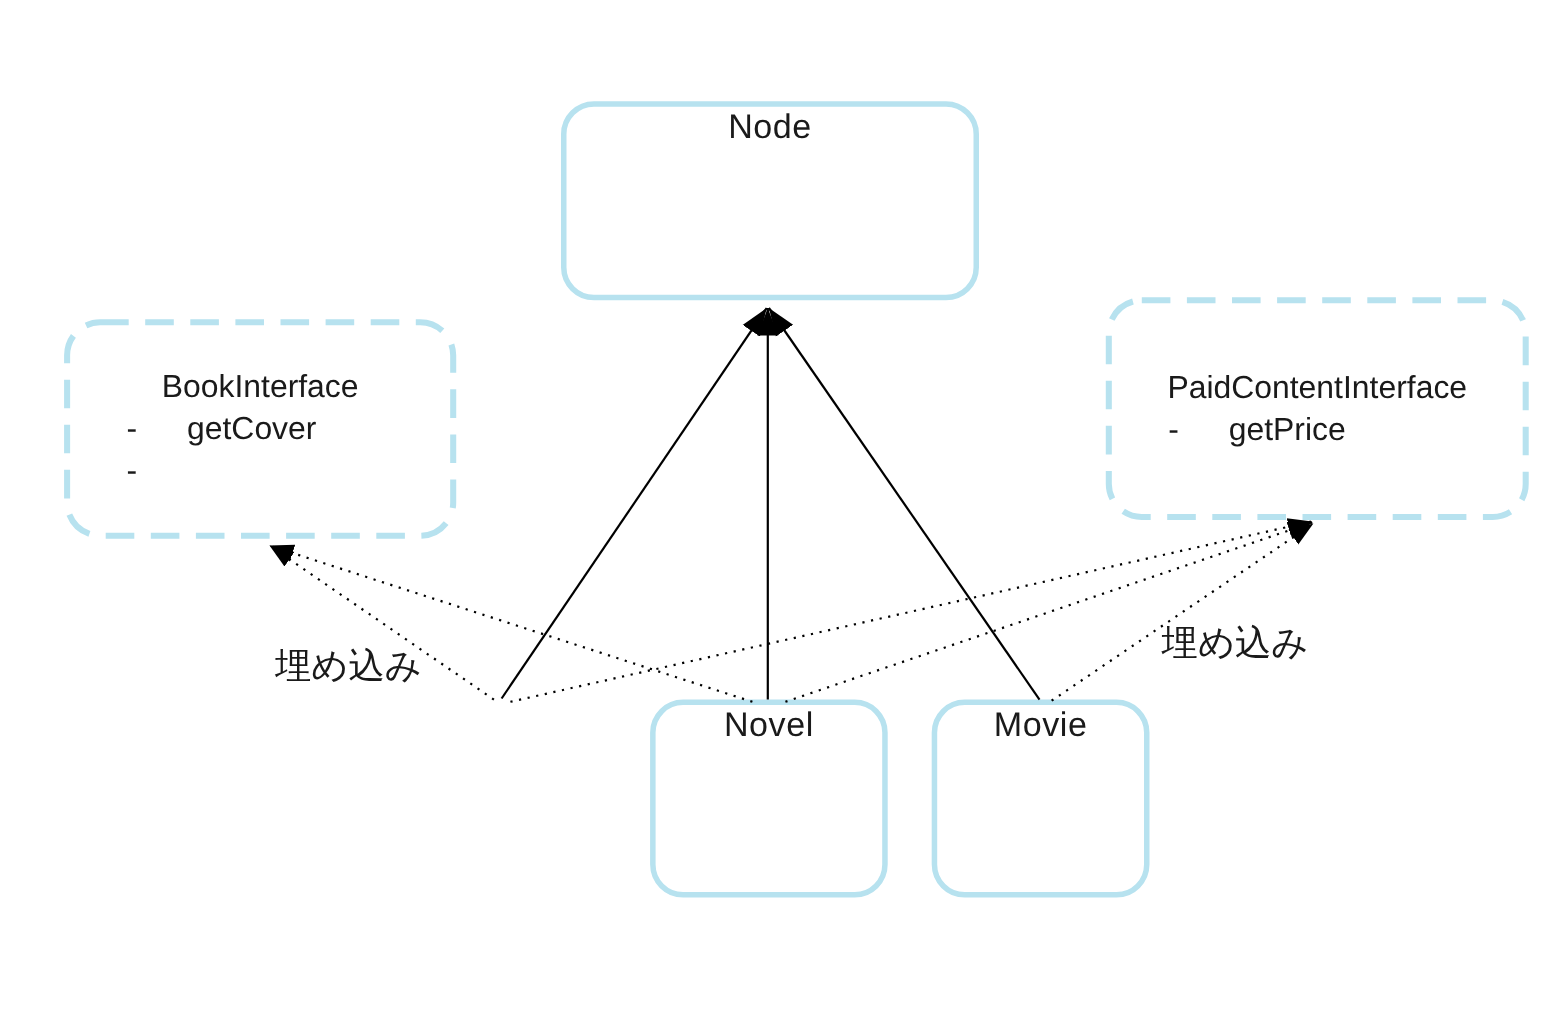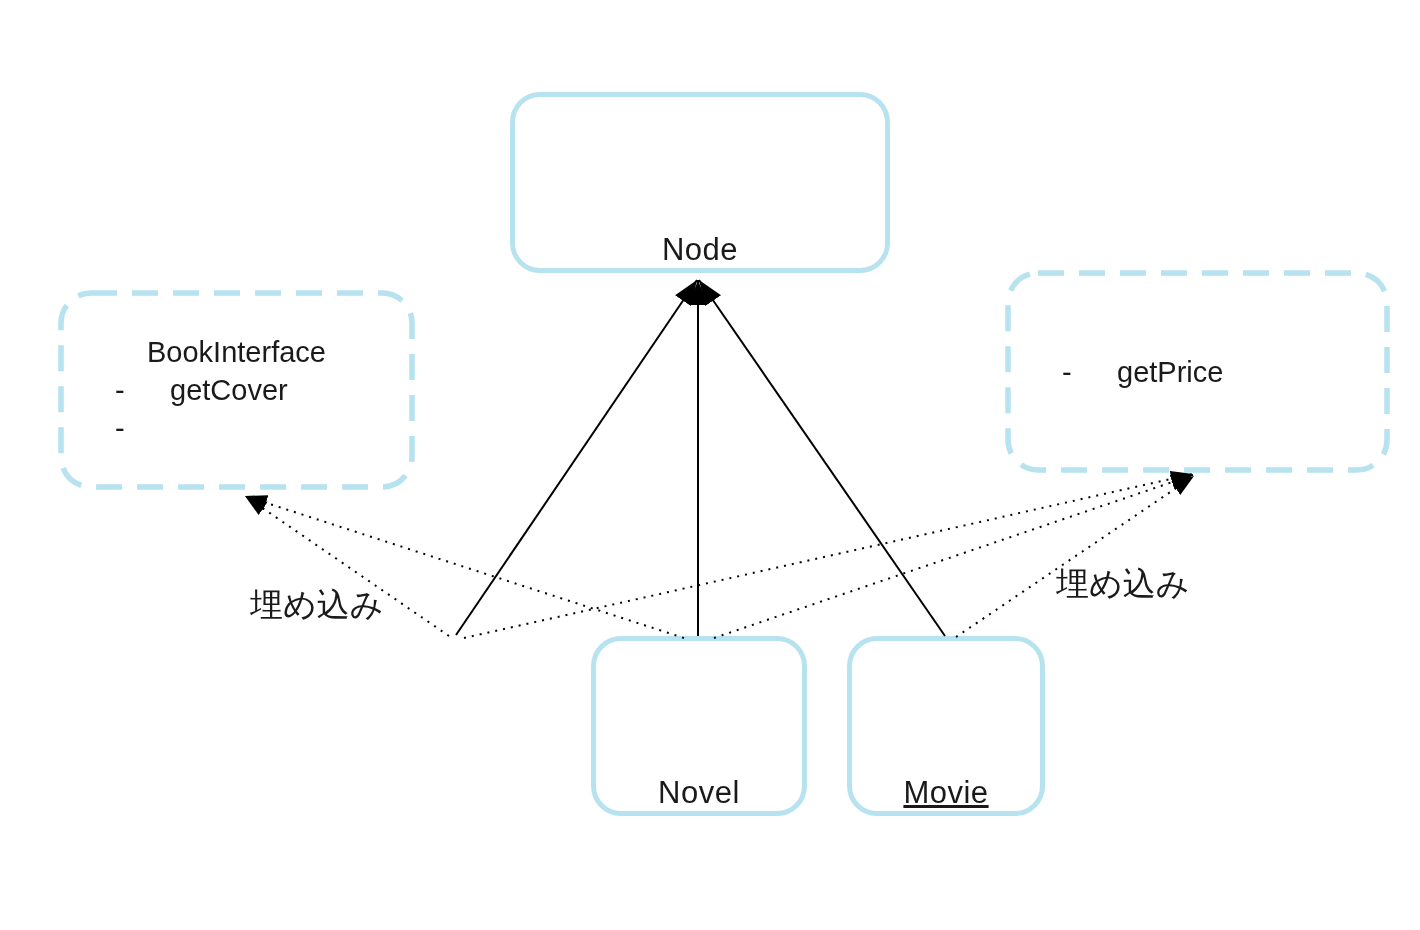--- a/index.html
+++ b/index.html
@@ -23,21 +23,21 @@
     z-index: 3;
     pointer-events: none;
   }
   .class-box {
     position: absolute;
     box-sizing: border-box;
     border: 5px solid #b7e2ef;
     border-radius: 30px;
     background: #ffffff;
     display: flex;
-    align-items: flex-end;
+    align-items: flex-start;
     justify-content: center;
     z-index: 2;
     color: #1a1a1a;
   }
   .class-box .label {
     font-size: 31px;
     letter-spacing: 0.5px;
   }
   .iface-box {
     position: absolute;
@@ -70,21 +70,21 @@
     color: #1a1a1a;
     z-index: 2;
     white-space: nowrap;
   }
   #label-embed-left  { left: 250px; top: 583px; }
   #label-embed-right { left: 1056px; top: 562px; }
 
   #box-node  { left: 510px; top: 92px;  width: 380px; height: 181px; }
   #box-manga { left: 353px; top: 635px; width: 197px; height: 180px; }
   #box-novel { left: 591px; top: 636px; width: 216px; height: 180px; }
-  #box-movie { left: 847px; top: 636px; width: 198px; height: 180px; text-decoration: underline; }
+  #box-movie { left: 847px; top: 636px; width: 198px; height: 180px; }
 
   #box-book-iface { left: 58px;   top: 290px; width: 357px; height: 200px; }
   #box-paid-iface { left: 1005px; top: 270px; width: 385px; height: 203px; }
 
   .solid-edge {
     stroke: #000000;
     stroke-width: 2;
     fill: none;
   }
   .dotted-edge {
@@ -148,20 +148,21 @@
     <div class="iface-row">
       <span class="iface-bullet">-</span>
       <span>getCover</span>
     </div>
     <div class="iface-row">
       <span class="iface-bullet">-</span>
     </div>
   </div>
 
   <div class="iface-box" id="box-paid-iface">
+    <div class="iface-title">PaidContentInterface</div>
     <div class="iface-row">
       <span class="iface-bullet">-</span>
       <span>getPrice</span>
     </div>
   </div>
 
   <div class="edge-label" id="label-embed-left">埋め込み</div>
   <div class="edge-label" id="label-embed-right">埋め込み</div>
 
 </div>

